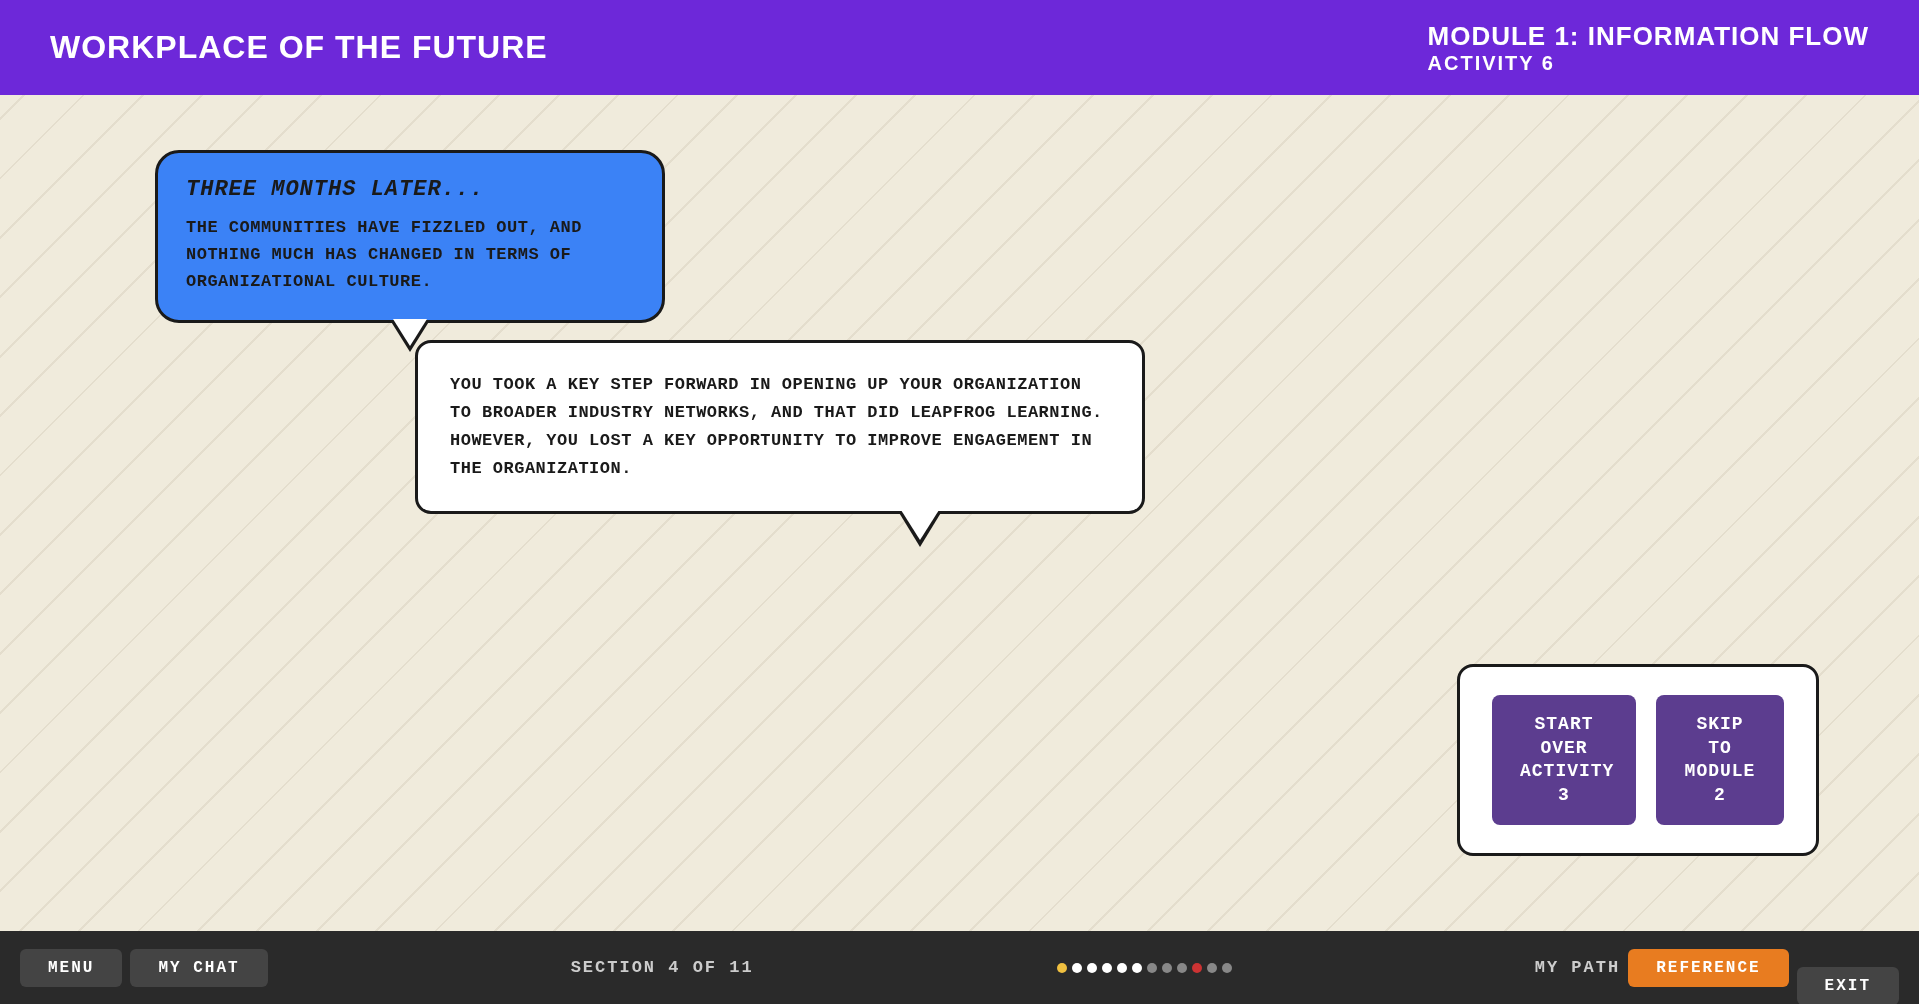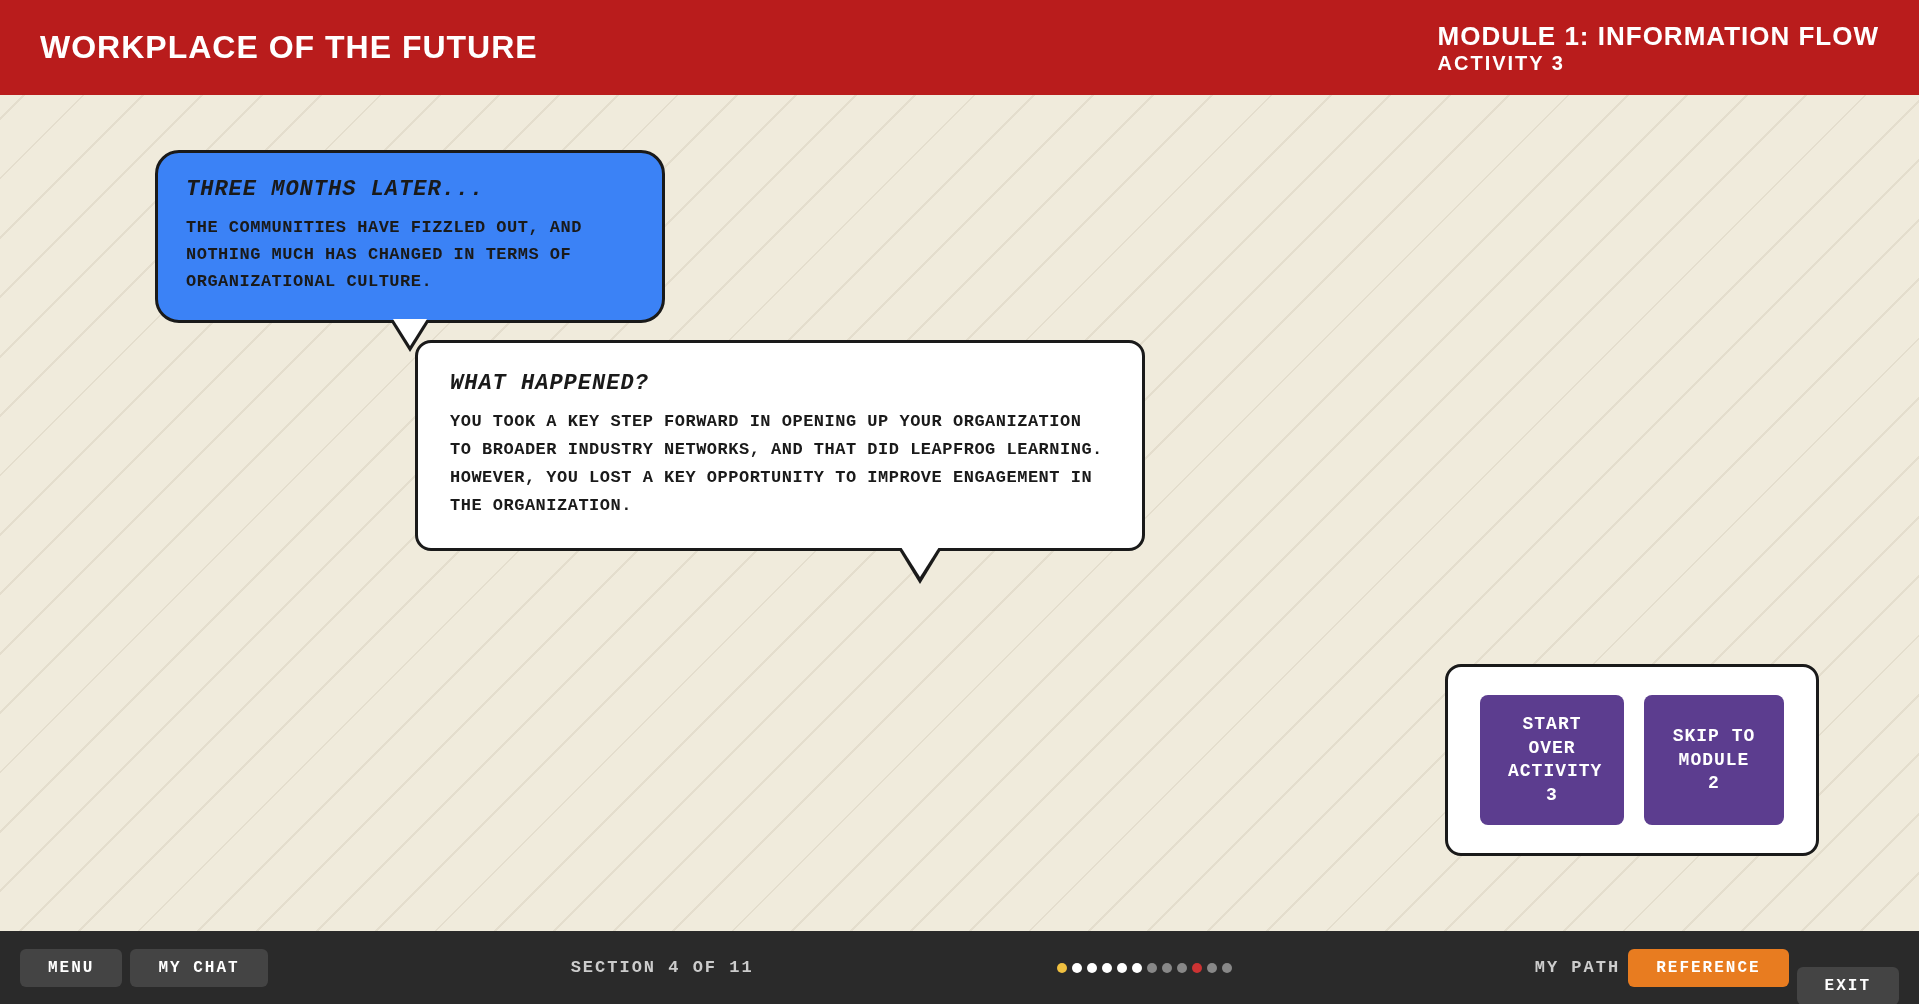--- a/index.html
+++ b/index.html
@@ -8,25 +8,25 @@
       height: 1004px;
       background: #1a1a1a;
       font-family: 'Courier New', Courier, monospace;
       overflow: hidden;
       display: flex;
       flex-direction: column;
     }
 
     
     .header {
-      background: #b91c1c;
+      background: #6d28d9;
       display: flex;
       justify-content: space-between;
       align-items: center;
-      padding: 0 40px;
+      padding: 0 50px;
       height: 95px;
       flex-shrink: 0;
     }
     .header-title {
       color: #ffffff;
       font-size: 32px;
       font-weight: 900;
       font-family: Arial, sans-serif;
       letter-spacing: 1px;
     }
@@ -223,21 +223,21 @@
       border-radius: 8px;
       padding: 18px 28px;
       font-size: 18px;
       font-weight: 900;
       font-family: 'Courier New', monospace;
       text-transform: uppercase;
       text-align: center;
       cursor: pointer;
       letter-spacing: 1px;
       line-height: 1.3;
-      width: 140px;
+      width: 128px;
     }
 
     
     .footer {
       background: #2a2a2a;
       height: 73px;
       display: flex;
       align-items: center;
       justify-content: space-between;
       padding: 0 20px;
@@ -330,33 +330,32 @@
       align-items: center;
     }
   </style>
 </head>
 <body>
 
 <div class="header">
   <div class="header-title">WORKPLACE OF THE FUTURE</div>
   <div class="header-right">
     <div class="module-label">MODULE 1: INFORMATION FLOW</div>
-    <div class="activity-label">ACTIVITY 3</div>
+    <div class="activity-label">ACTIVITY 6</div>
   </div>
 </div>
 
 <div class="main-content">
 
   <div class="speech-bubble-1">
     <div class="bubble1-title">THREE MONTHS LATER...</div>
     <div class="bubble1-text">THE COMMUNITIES HAVE FIZZLED OUT, AND NOTHING MUCH HAS CHANGED IN TERMS OF ORGANIZATIONAL CULTURE.</div>
   </div>
 
   <div class="speech-bubble-2">
-    <div class="bubble2-title">WHAT HAPPENED?</div>
     <div class="bubble2-text">YOU TOOK A KEY STEP FORWARD IN OPENING UP YOUR ORGANIZATION TO BROADER INDUSTRY NETWORKS, AND THAT DID LEAPFROG LEARNING. HOWEVER, YOU LOST A KEY OPPORTUNITY TO IMPROVE ENGAGEMENT IN THE ORGANIZATION.</div>
   </div>
 
   <div class="button-box">
     <button class="btn-start-over">START OVER ACTIVITY 3</button>
     <button class="btn-skip">SKIP TO MODULE 2</button>
   </div>
 
 </div>
 

